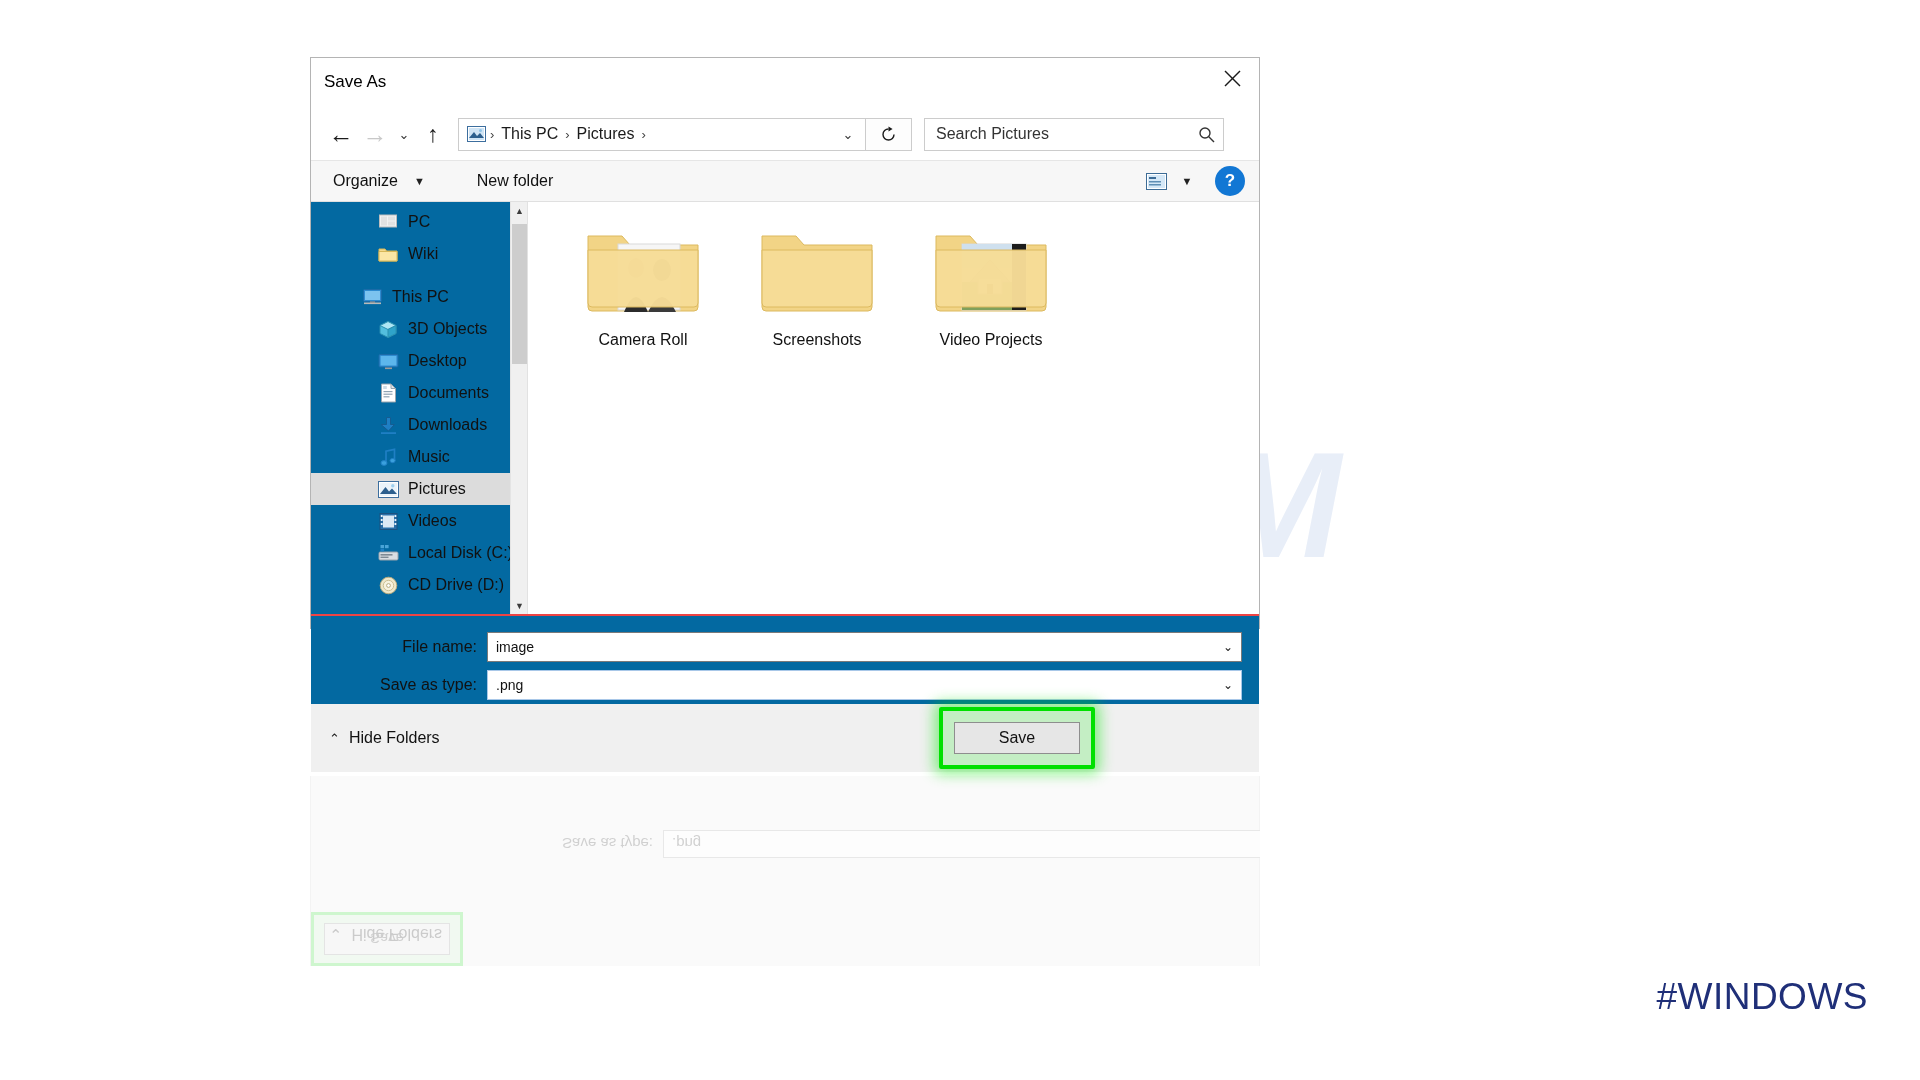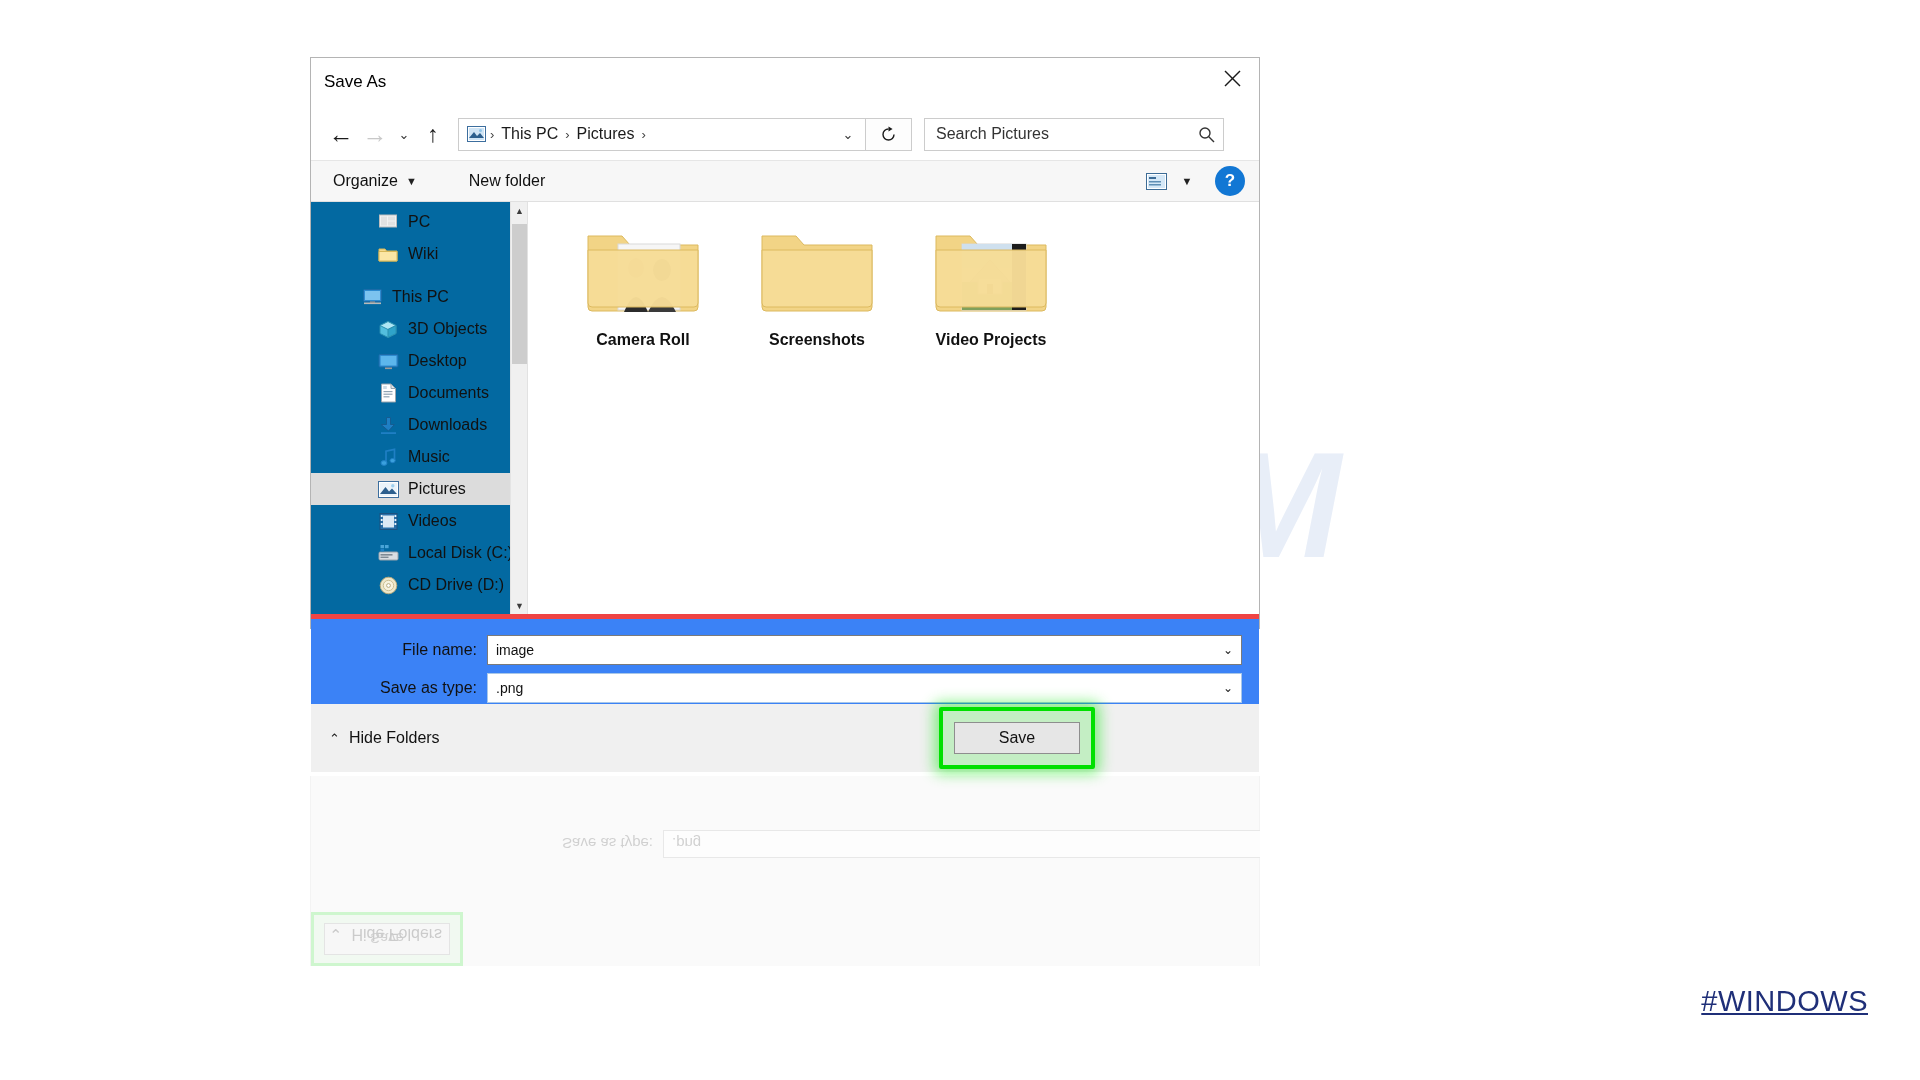--- a/index.html
+++ b/index.html
@@ -153,21 +153,21 @@
     background: #f7f7f7;
     border-top: 1px solid #e6e6e6;
     border-bottom: 1px solid #e0e0e0;
     display: flex; align-items: center;
     padding: 0 14px;
   }
   .tb-item {
     font-size: 16px; color: #111;
     padding: 4px 8px;
     cursor: pointer;
-    display: flex; align-items: center; gap: 8px;
+    display: flex; align-items: center; gap: 16px;
     white-space: nowrap;
   }
   .tb-caret { font-size: 11px; color: #222; }
   .tb-right {
     margin-left: auto;
     display: flex; align-items: center; gap: 2px;
   }
   .view-btn {
     width: 34px; height: 28px;
     display: flex; align-items: center; justify-content: center;
@@ -272,36 +272,35 @@
   .folder-wrap {
     width: 118px; height: 102px;
     position: relative;
     margin-bottom: 9px;
   }
   .cell-label {
     font-size: 16px;
     color: #111111;
     text-align: center;
     white-space: nowrap;
-    font-weight: bold;
   }
 
   
   .ct-scroll {
     position: absolute;
     right: 0; top: 0;
     width: 17px; height: 412px;
     background: #ffffff;
   }
 
   
   .form {
     position: relative;
-    background: #3b82f6;
-    border-top: 5px solid #ef4444;
+    background: #0369a1;
+    border-top: 2px solid #ef4444;
     padding: 15px 0 12px 0;
     height: 90px;
   }
   .form-row {
     display: flex;
     align-items: center;
     height: 32px;
     margin-bottom: 6px;
   }
   .form-label {
@@ -417,25 +416,24 @@
     width: 755px; height: 28px;
     background: #fbfbfb; border: 1px solid #b5b5b5;
     display: flex; align-items: center; padding-left: 8px;
     font-size: 15px; color: #666;
   }
 
   
   .hashtag {
     position: absolute;
     right: 52px; bottom: 62px;
-    font-size: 29px;
+    font-size: 37px;
     color: #1f2f78;
     letter-spacing: 0.5px;
     z-index: 6;
-    text-decoration: underline;
   }
 </style>
 </head>
 <body>
 
 <div id="stage">
 
   <div class="watermark">NeuronVM</div>
 
   <div class="dialog">

